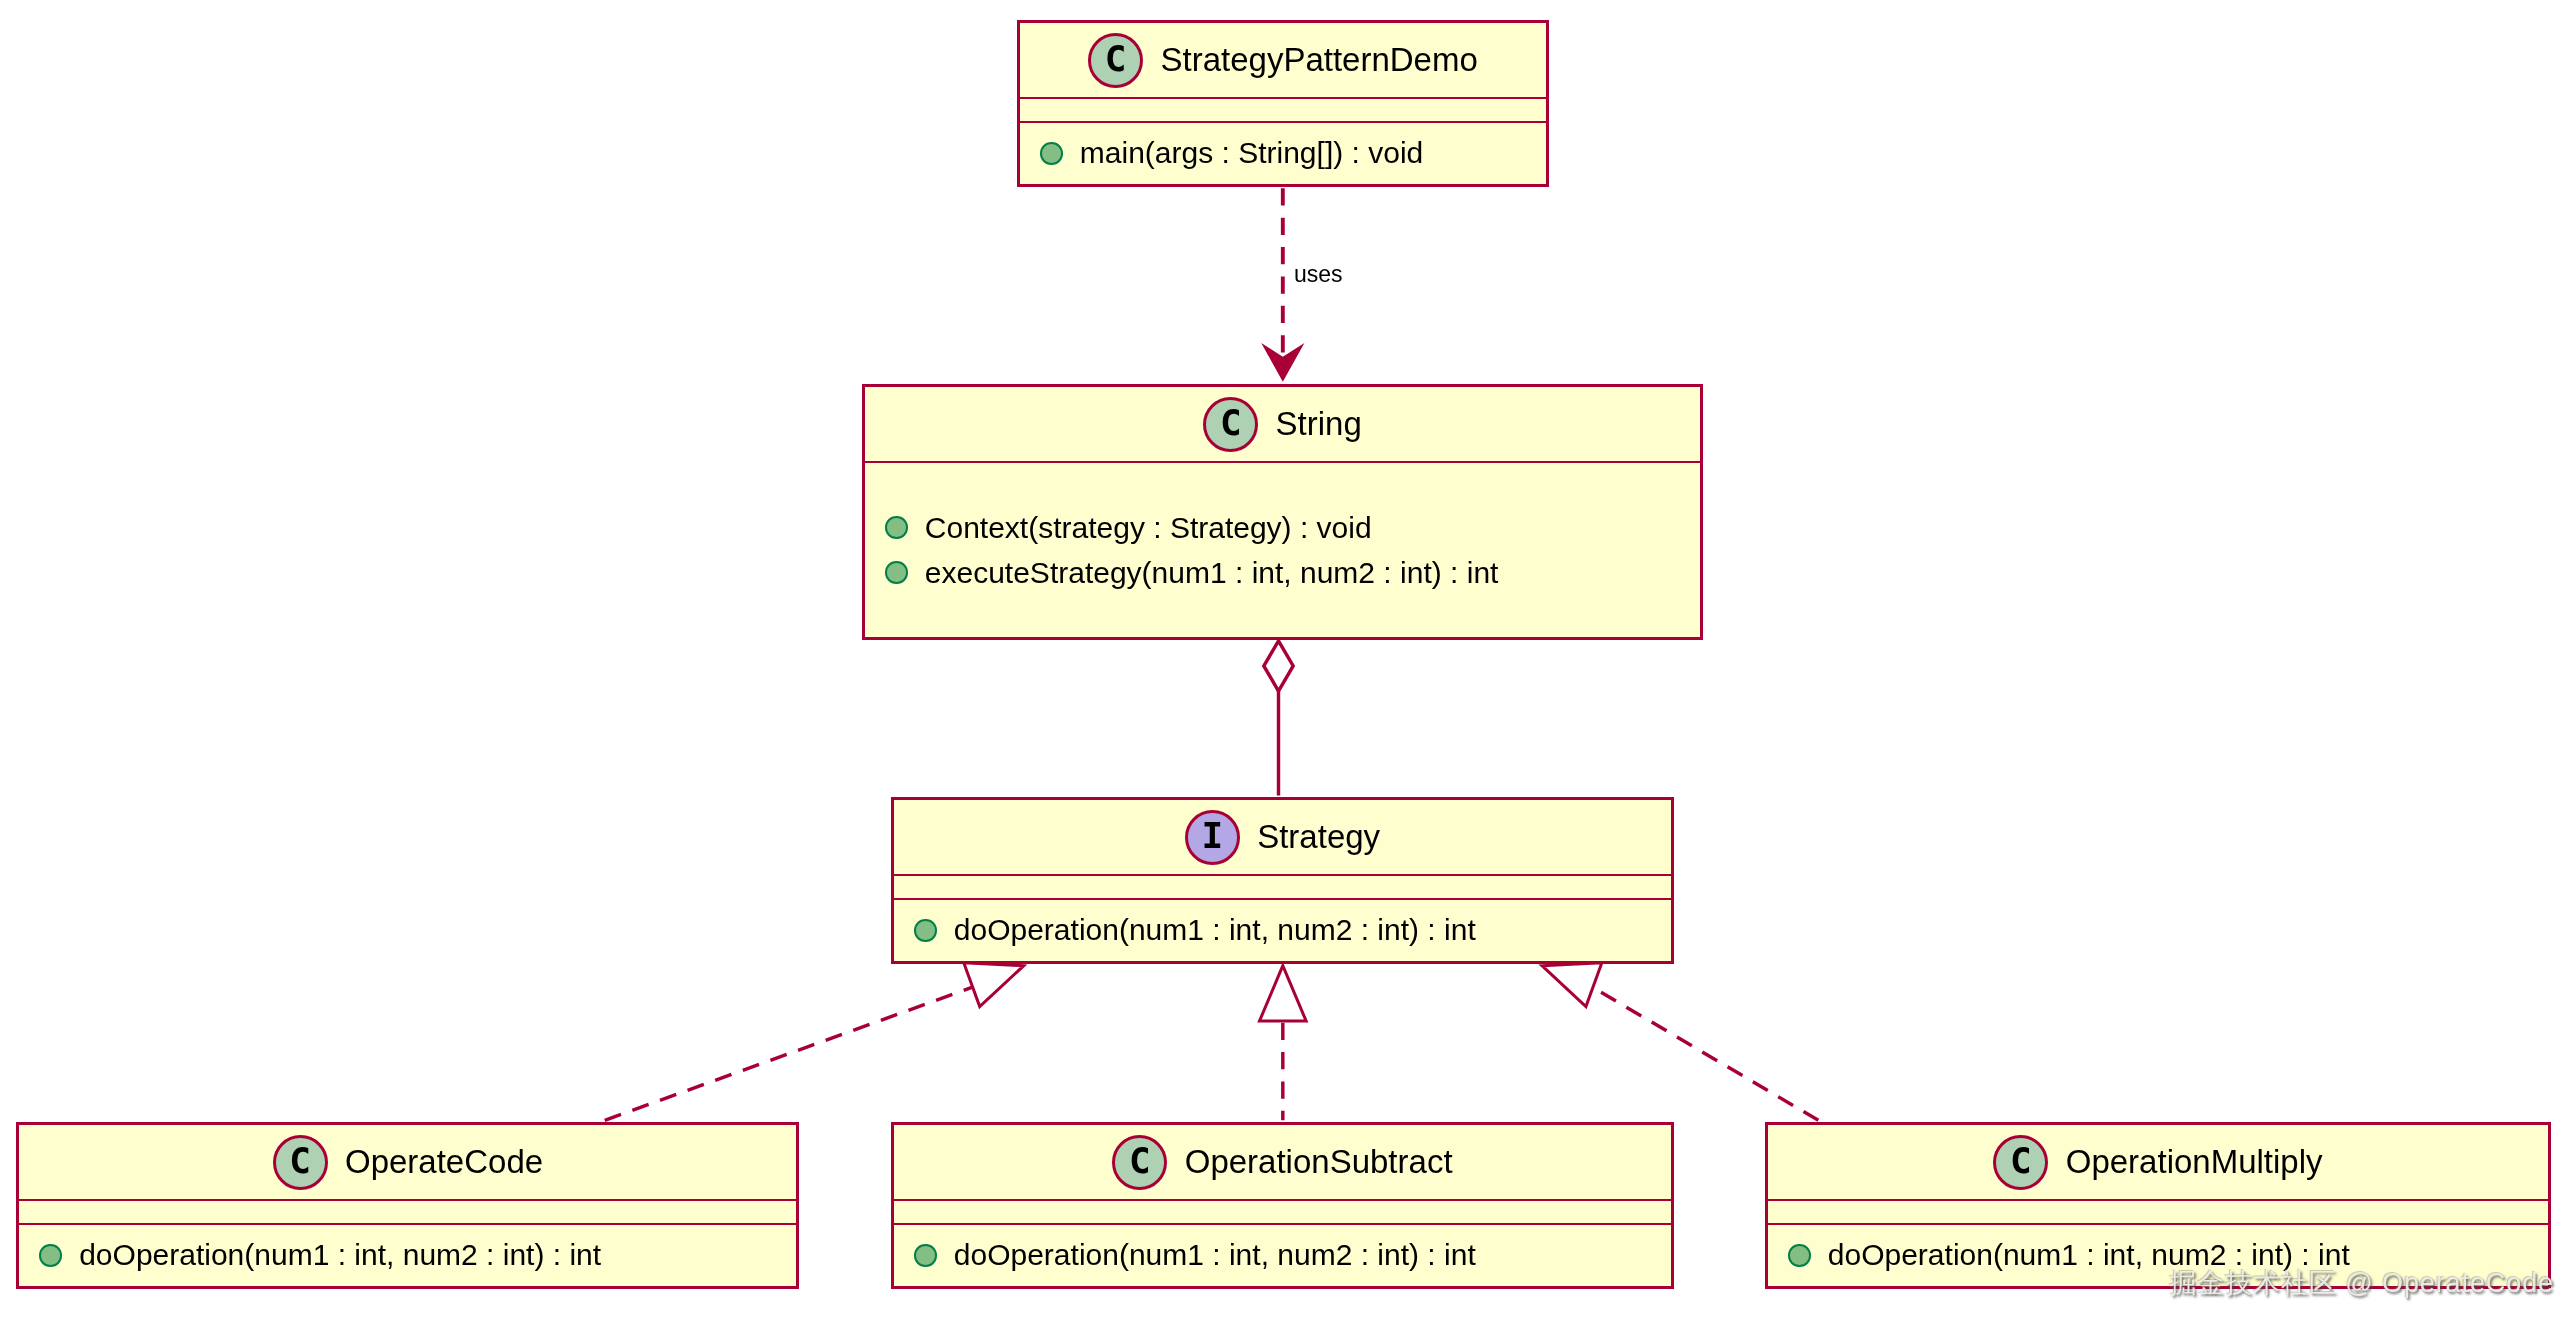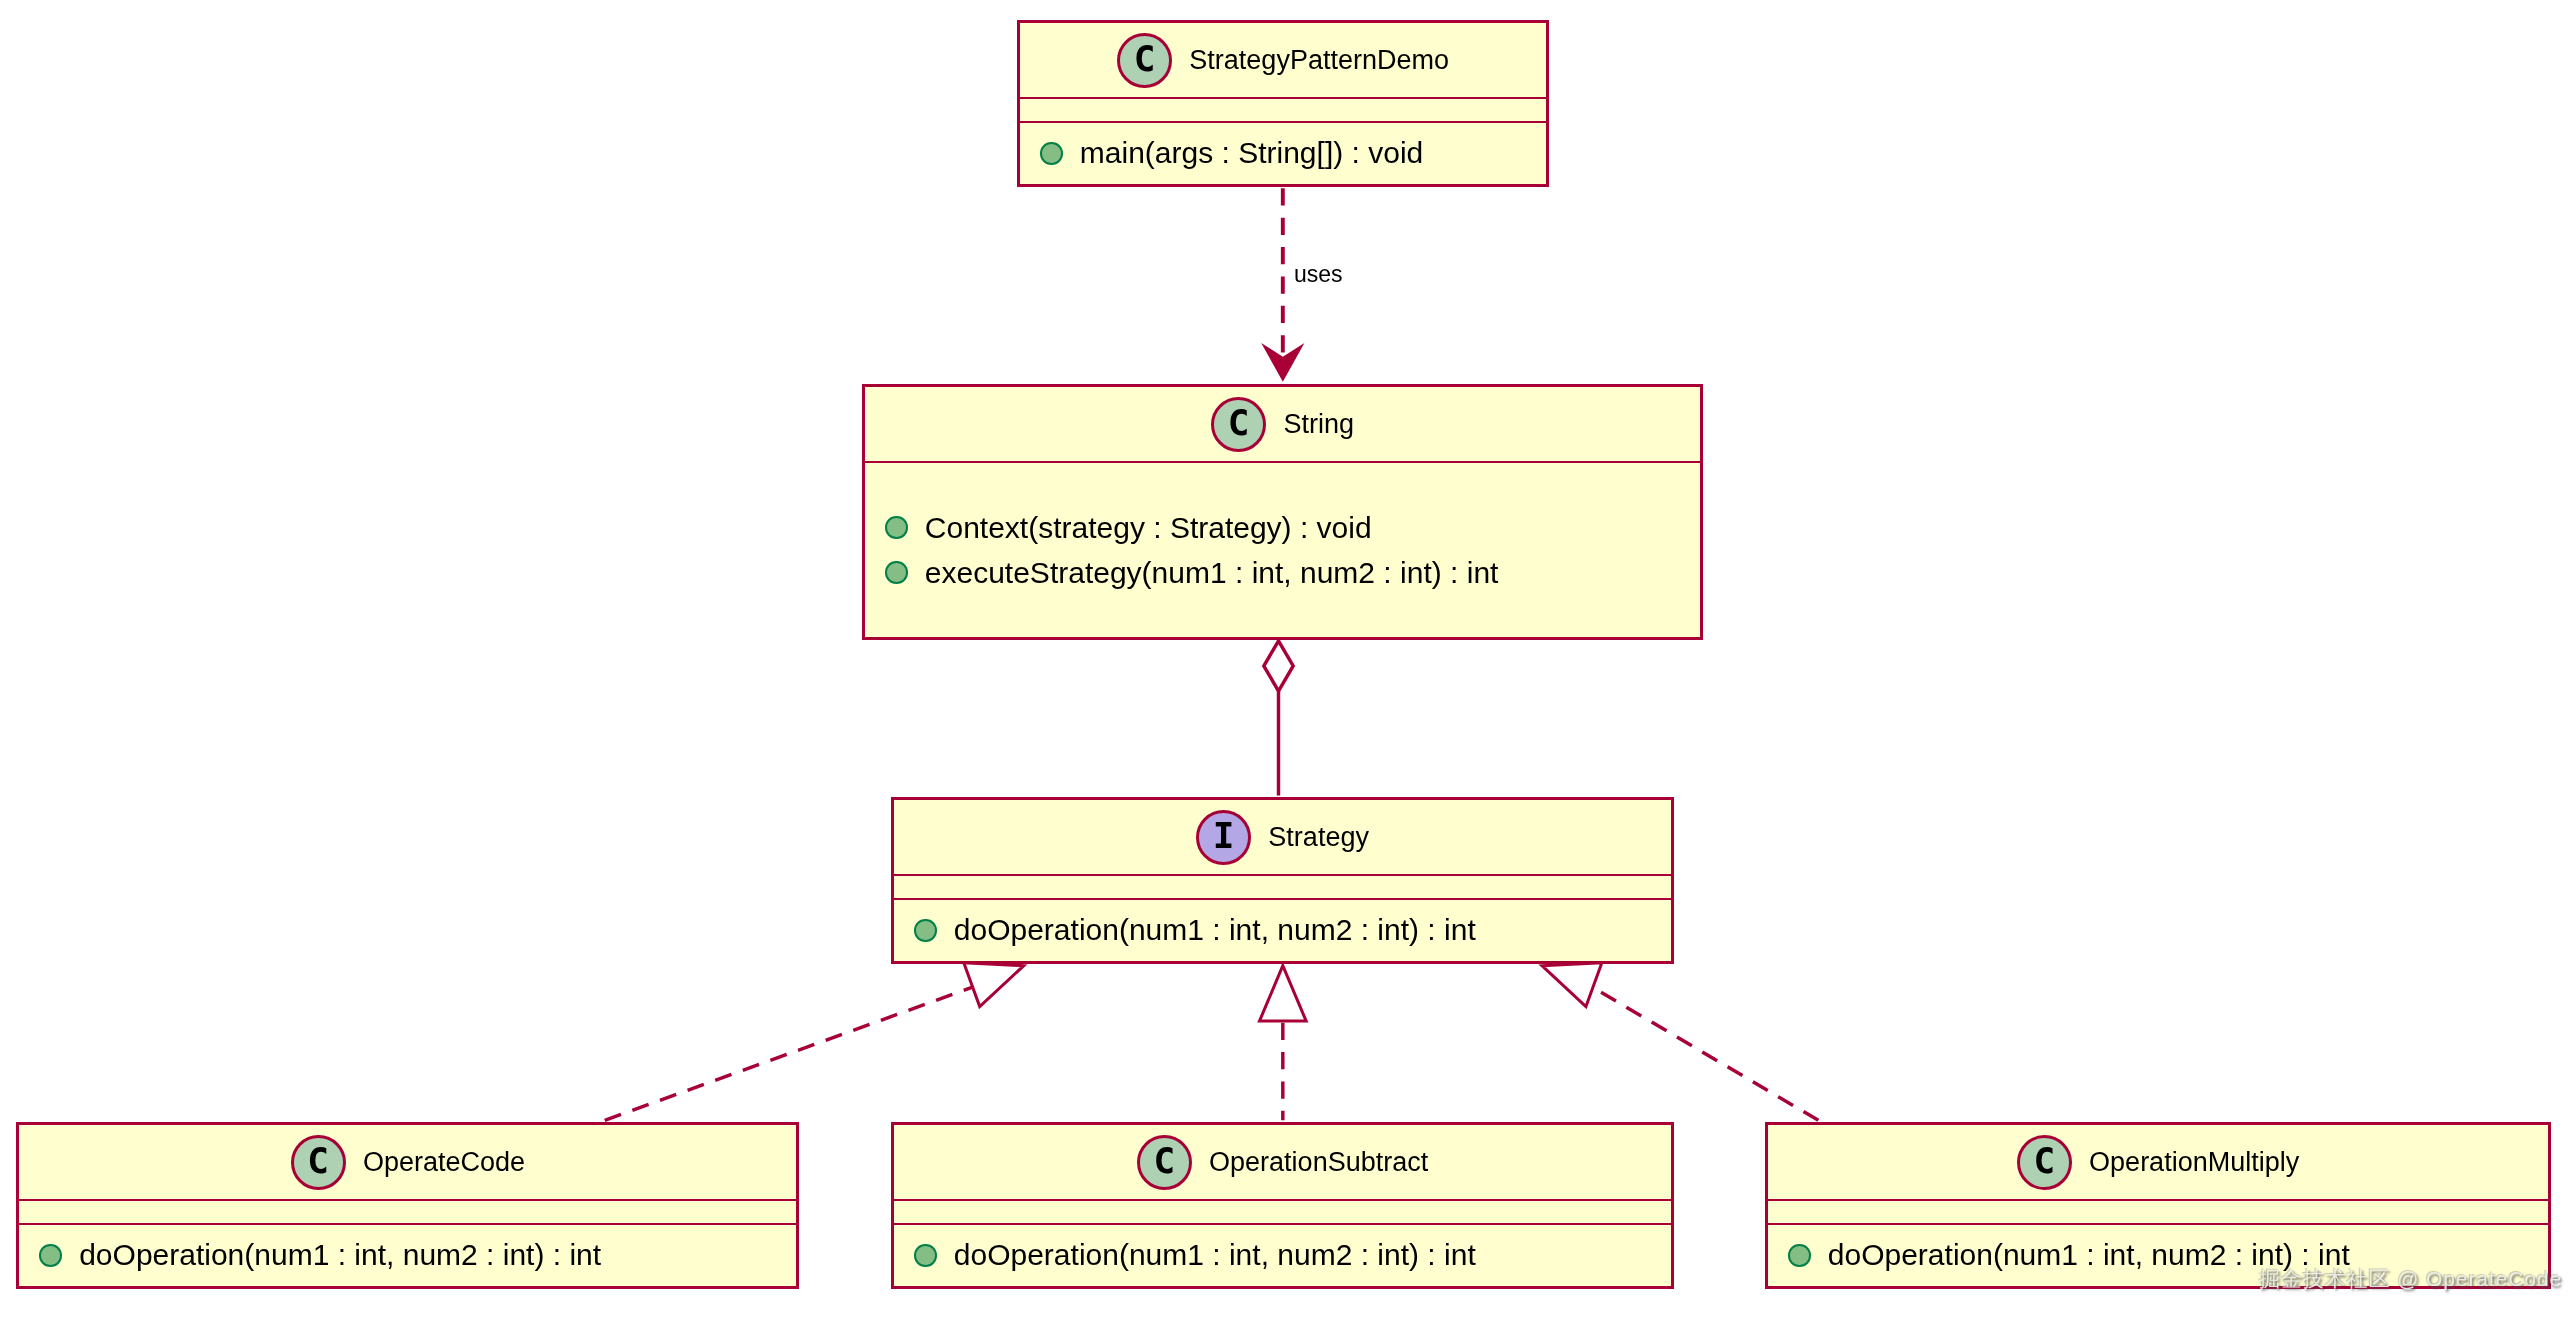--- a/index.html
+++ b/index.html
@@ -15,30 +15,30 @@
     height:74px;display:flex;align-items:center;justify-content:center;gap:17.3px;
   }
   .circ{
     width:55px;height:55px;border-radius:50%;border:3.5px solid #A80036;
     box-sizing:border-box;display:flex;align-items:center;justify-content:center;
     font-family:"DejaVu Sans Mono", monospace;font-weight:bold;font-size:36px;
     line-height:1;padding-bottom:1.7px;
   }
   .circ.kind-class{background:#ADD1B2;}
   .circ.kind-interface{background:#B4A7E5;}
-  .name{font-size:27px;}
+  .name{font-size:33px;}
   .fields{border-top:2.6px solid #A80036;min-height:21.6px;display:flex;flex-direction:column;justify-content:center;}
   .methods{border-top:2.6px solid #A80036;flex:1;display:flex;flex-direction:column;justify-content:center;}
   .member{display:flex;align-items:center;gap:17.3px;padding-left:20px;height:45px;font-size:30px;white-space:nowrap;}
   .icon-field{width:17.3px;height:17.3px;border:3.5px solid #C82930;box-sizing:border-box;flex:none;}
   .icon-method{width:22.5px;height:22.5px;border-radius:50%;background:#84BE84;border:2.6px solid #038048;box-sizing:border-box;flex:none;}
   .overlay{position:absolute;left:0;top:0;pointer-events:none;}
   .edge-label{position:absolute;left:1294px;top:261px;font-size:23px;}
   .watermark{
-    position:absolute;right:14px;top:1265px;font-size:21px;letter-spacing:0.9px;
+    position:absolute;right:22px;top:1265px;font-size:27px;letter-spacing:0.9px;
     color:rgba(238,238,233,0.95);
     text-shadow:1.7px 1.7px 2.6px rgba(70,70,70,0.85), -0.9px -0.9px 0.9px rgba(120,120,120,0.4);
     white-space:nowrap;
   }
 </style>
 </head>
 <body>
 
 <svg class="overlay" width="2576" height="1319" viewBox="0 0 2982 1527">
 

